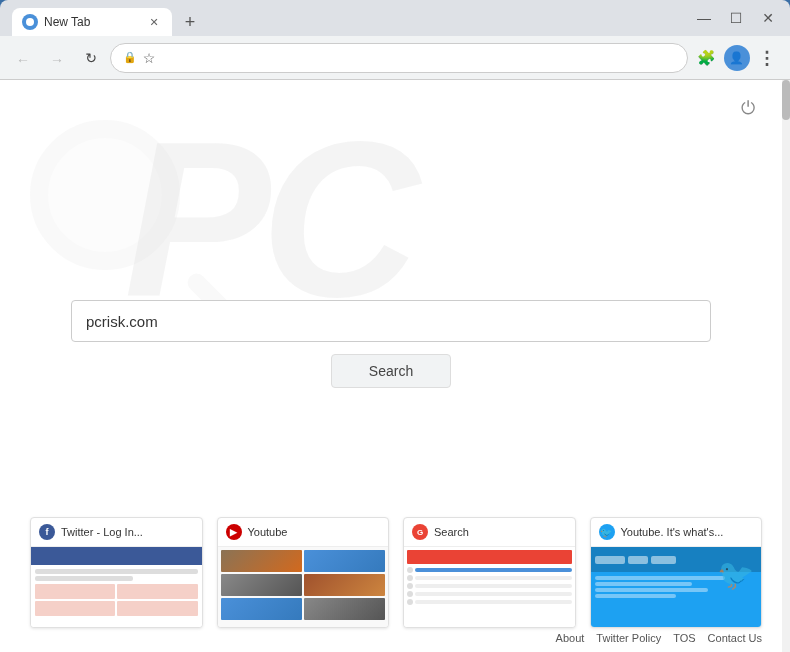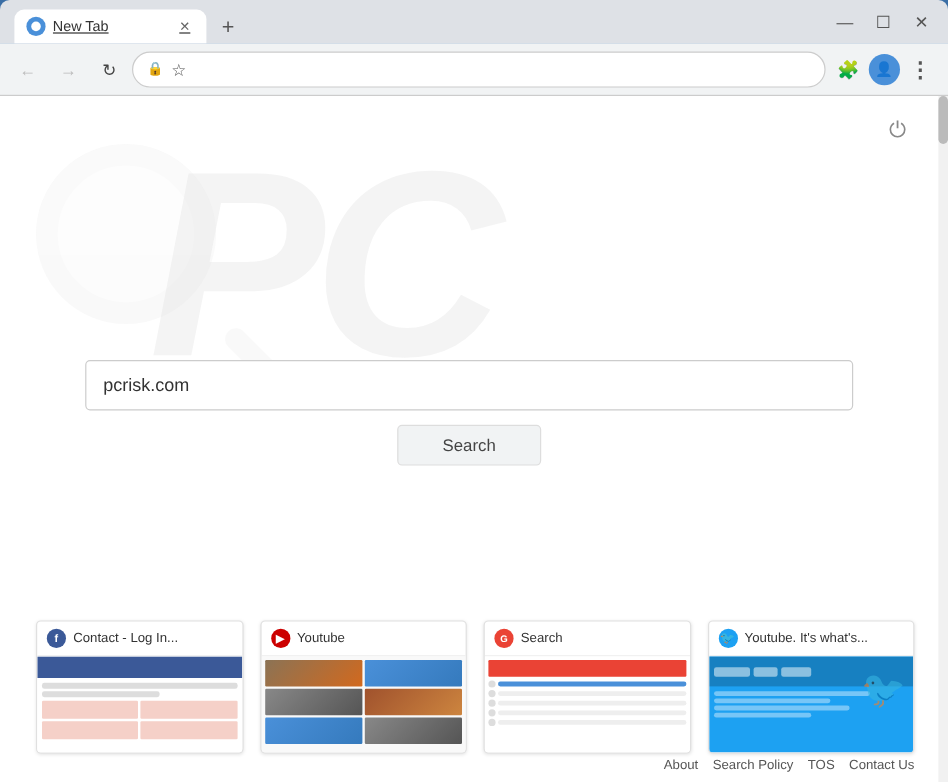--- a/index.html
+++ b/index.html
@@ -36,21 +36,20 @@
       height: 28px;
       display: flex;
       align-items: center;
       padding: 0 10px;
       gap: 6px;
       font-size: 12px;
       color: #333;
       min-width: 160px;
       max-width: 220px;
       position: relative;
-      text-decoration: underline;
     }
     .tab-favicon {
       width: 16px;
       height: 16px;
       background: #4a90d9;
       border-radius: 50%;
       display: flex;
       align-items: center;
       justify-content: center;
       flex-shrink: 0;
@@ -511,21 +510,21 @@
         <span class="search-input-text">pcrisk.com</span>
       </div>
       <button class="search-btn">Search</button>
     </div>
 
     <div class="thumbnails-section">
 
       <div class="thumbnail-card">
         <div class="thumbnail-title">
           <div class="thumbnail-favicon favicon-fb">f</div>
-          <span>Contact - Log In...</span>
+          <span>Twitter - Log In...</span>
         </div>
         <div class="thumbnail-preview fb-preview">
           <div class="fb-header"></div>
           <div class="fb-content">
             <div class="fb-bar"></div>
             <div class="fb-bar short"></div>
             <div class="fb-grid">
               <div class="fb-cell"></div>
               <div class="fb-cell"></div>
               <div class="fb-cell"></div>
@@ -603,18 +602,18 @@
             <div class="tw-line" style="width:60%;"></div>
             <div class="tw-line" style="width:70%;"></div>
             <div class="tw-line" style="width:50%;"></div>
           </div>
         </div>
       </div>
     </div>
 
     <div class="footer-links">
       <a class="footer-link">About</a>
-      <a class="footer-link">Search Policy</a>
+      <a class="footer-link">Twitter Policy</a>
       <a class="footer-link">TOS</a>
       <a class="footer-link">Contact Us</a>
     </div>
   </div>
 </div>
 
 </body></html>

